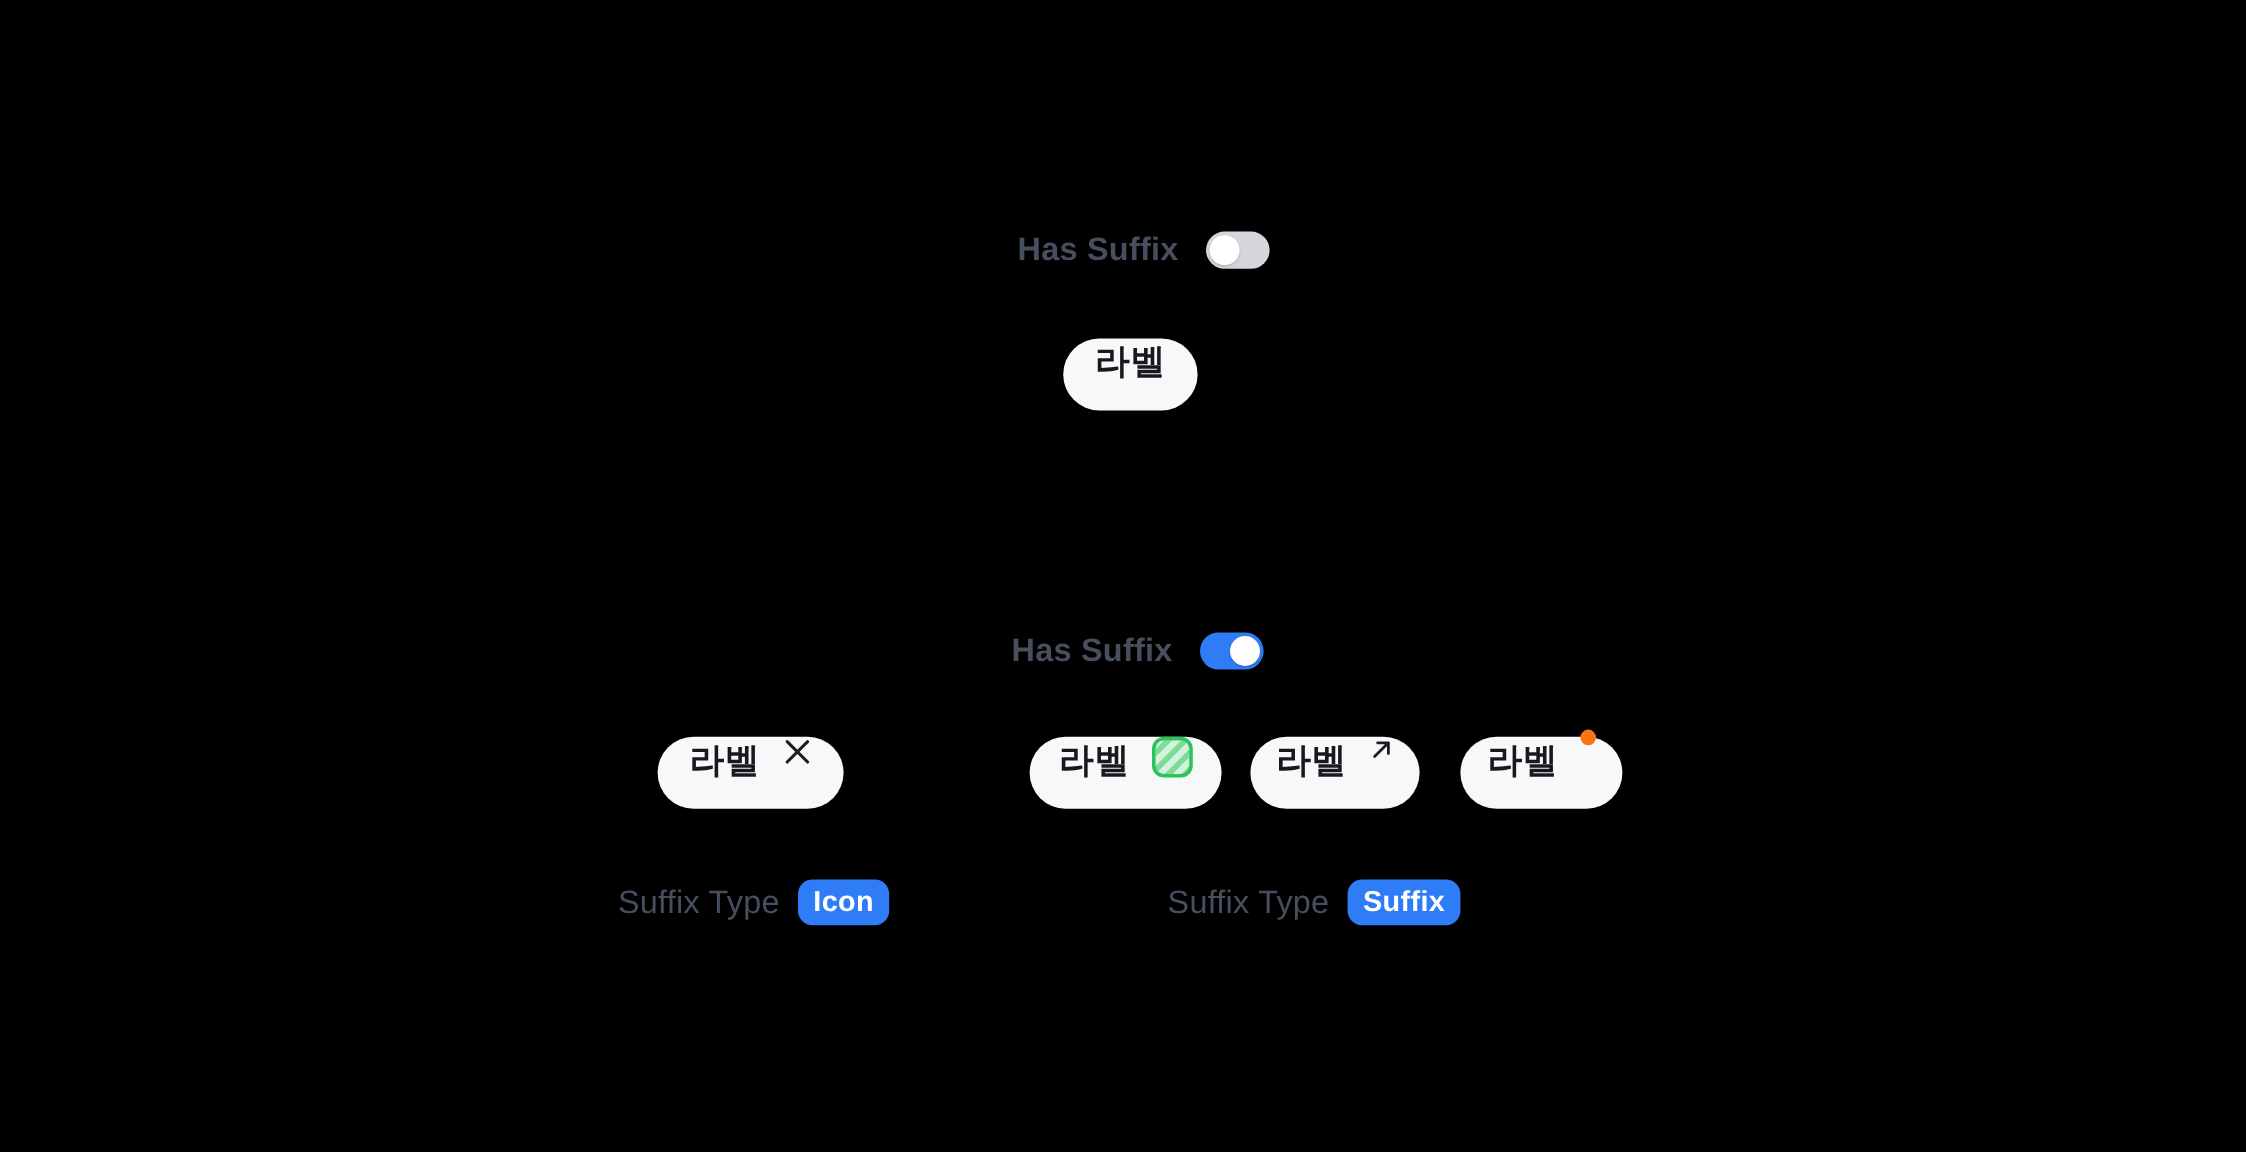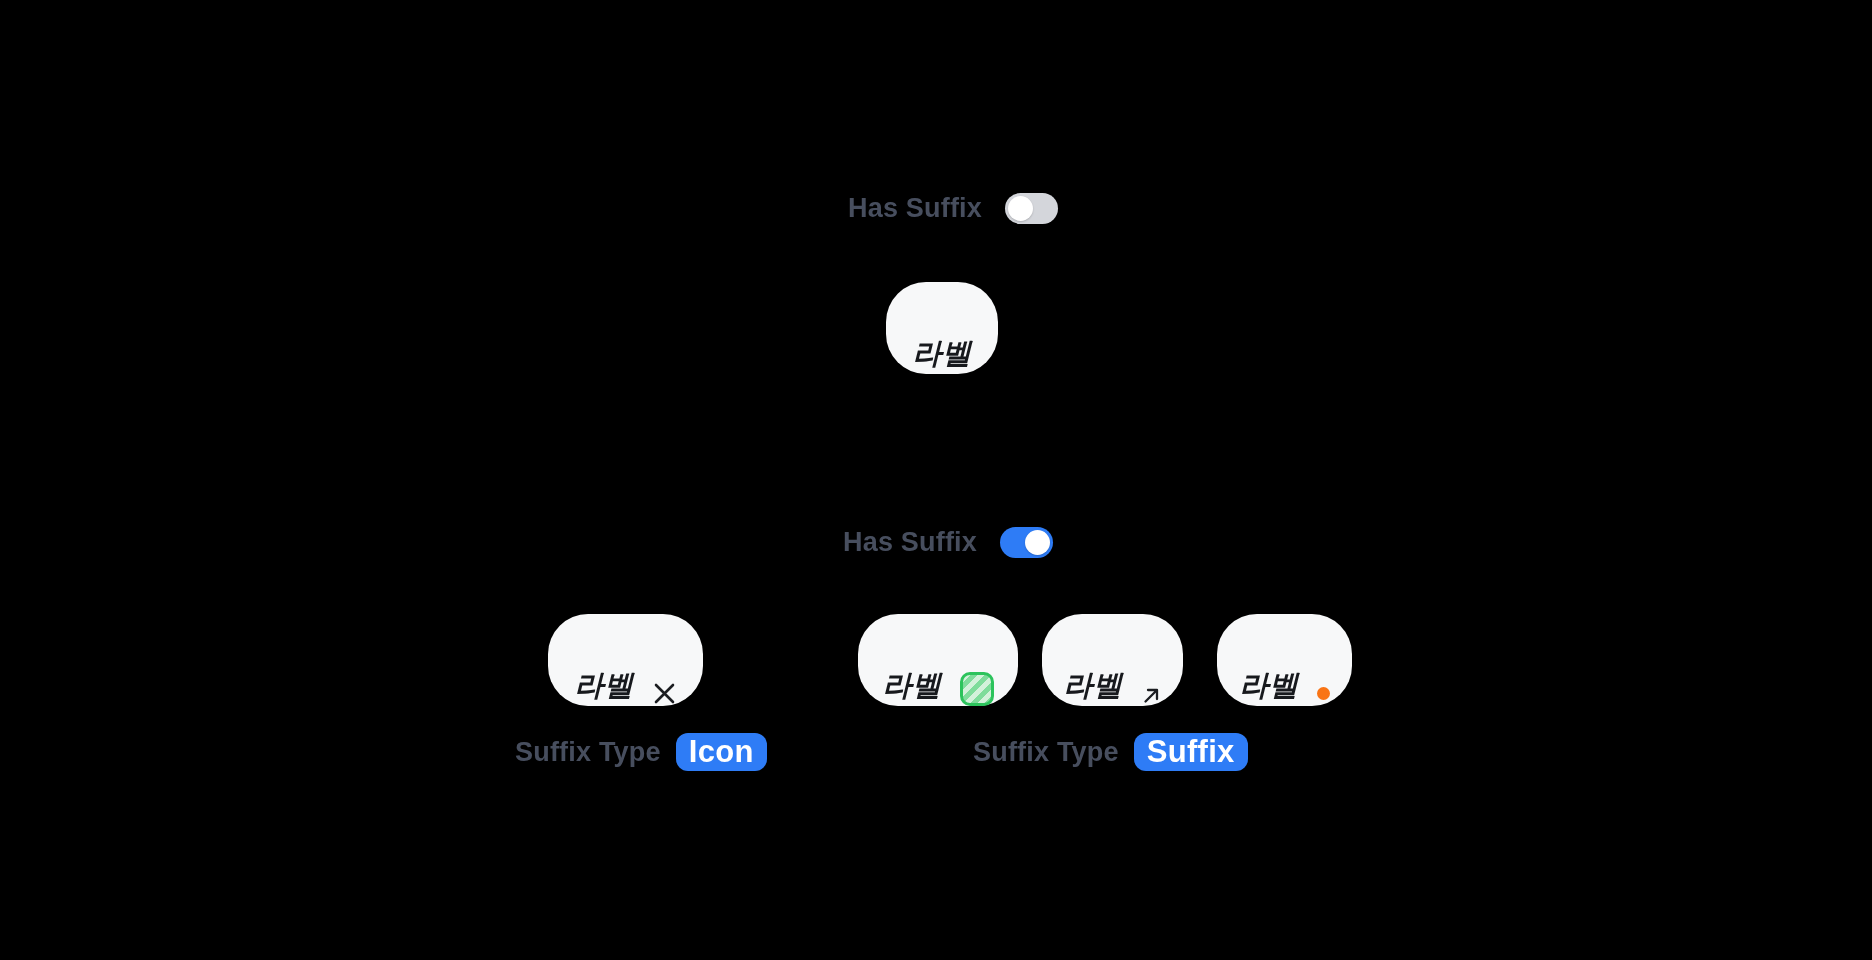--- a/index.html
+++ b/index.html
@@ -47,32 +47,31 @@
     border-radius: 50%;
     background: #FFFFFF;
     box-shadow: 0 1px 2px rgba(0,0,0,0.18);
   }
   .toggle.off .knob { left: 3px; }
   .toggle.on  .knob { right: 3px; }
 
   
   .chip {
     position: absolute;
-    height: 92px;
+    height: 60px;
     border-radius: 40px;
     background: #F7F8F9;
     display: flex;
-    align-items: flex-end;
+    align-items: flex-start;
     justify-content: center;
     gap: 18px;
     color: #17191D;
     font-size: 29px;
     font-weight: 600;
     letter-spacing: 0.5px;
-    font-style: italic;
   }
   .chip .chip-label { white-space: nowrap; }
 
   .suffix-icon { display: flex; align-items: center; justify-content: center; }
 
   .custom-swatch {
     width: 34px;
     height: 34px;
     box-sizing: border-box;
     border: 3px solid #2CC35C;
@@ -90,30 +89,30 @@
   
   .suffix-type-row {
     position: absolute;
     display: flex;
     align-items: center;
     gap: 15px;
     height: 38px;
   }
   .suffix-type-label {
     font-size: 27px;
-    font-weight: 700;
+    font-weight: 400;
     color: #474E5E;
     letter-spacing: 0.2px;
     white-space: nowrap;
     text-align: center;
   }
   .type-badge {
     background: #2E7CF6;
     color: #FFFFFF;
-    font-size: 31px;
+    font-size: 24px;
     font-weight: 700;
     letter-spacing: 0.3px;
     border-radius: 12px;
     height: 38px;
     line-height: 38px;
     padding: 0 13px;
     white-space: nowrap;
   }
 </style>
 </head>

